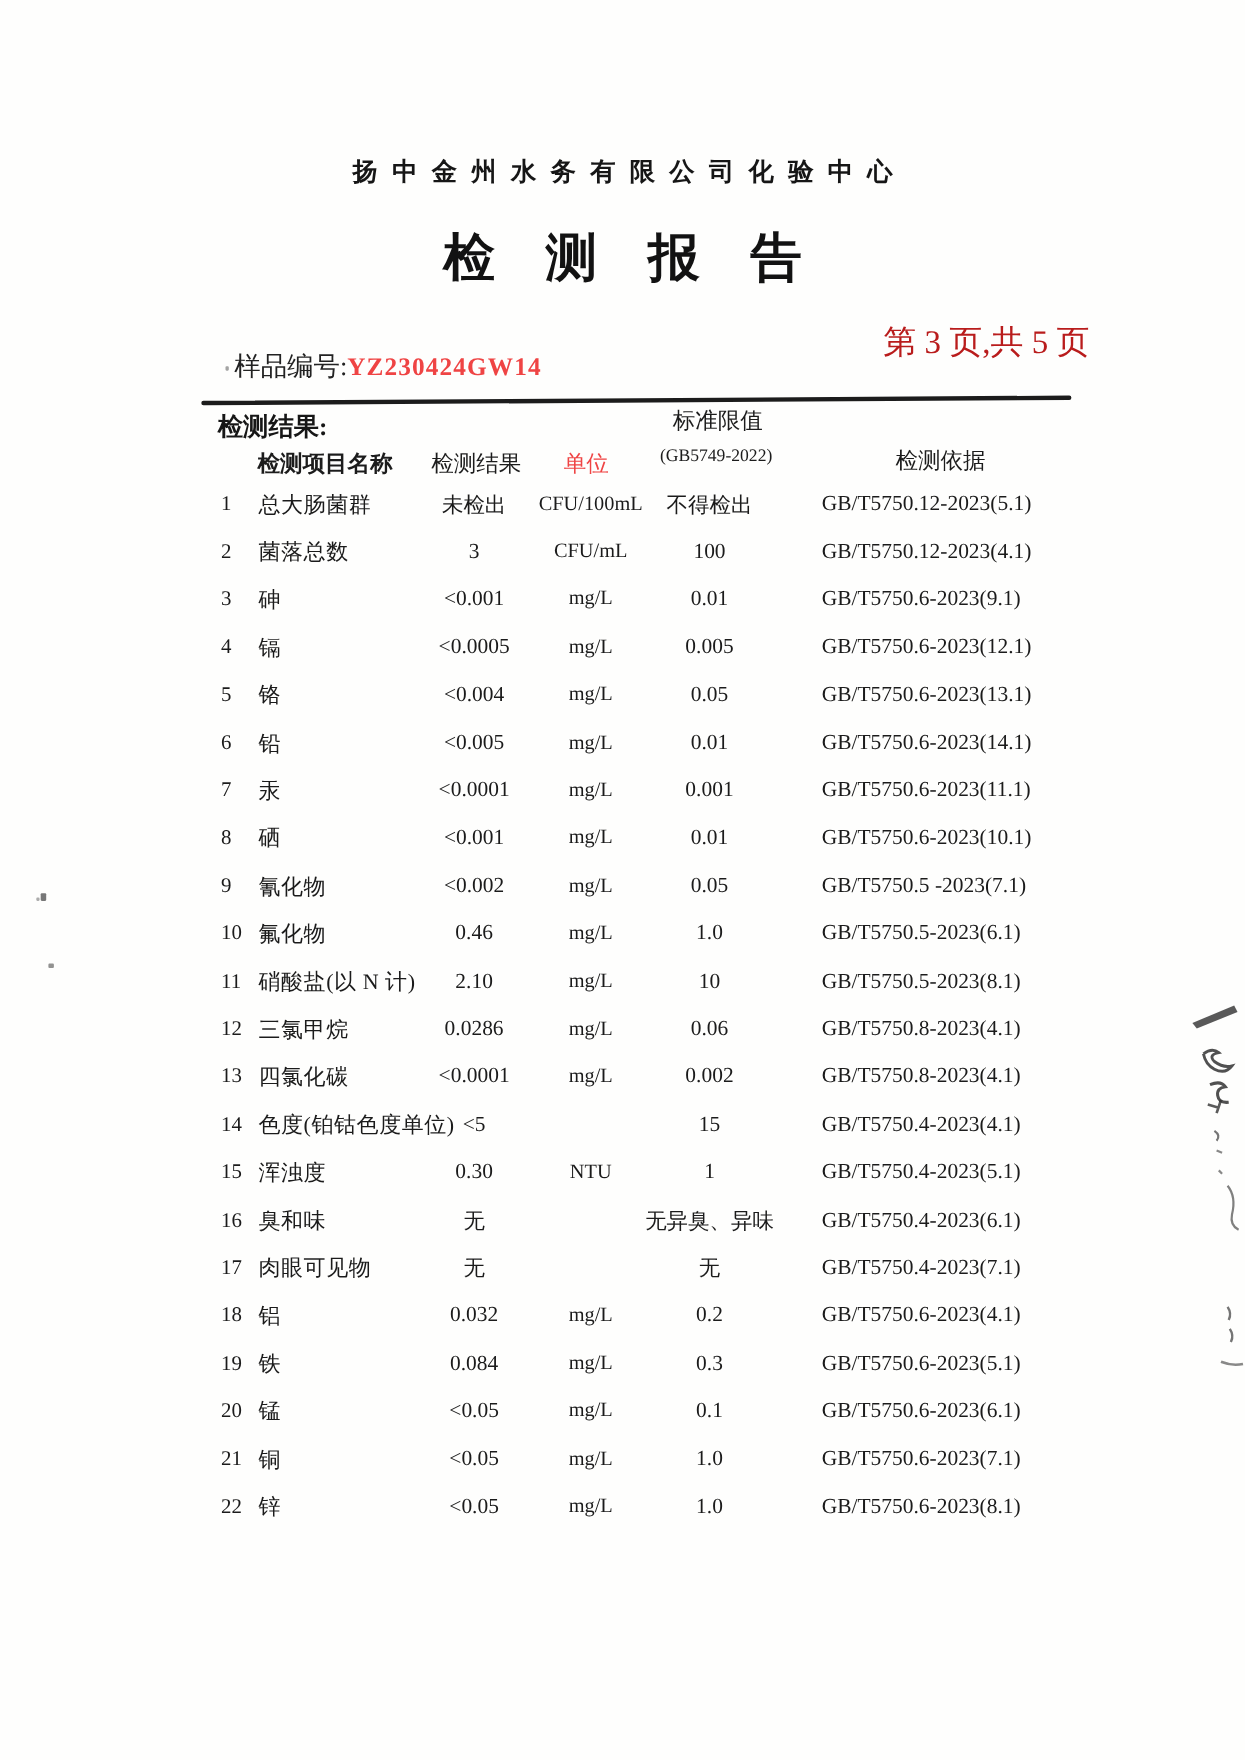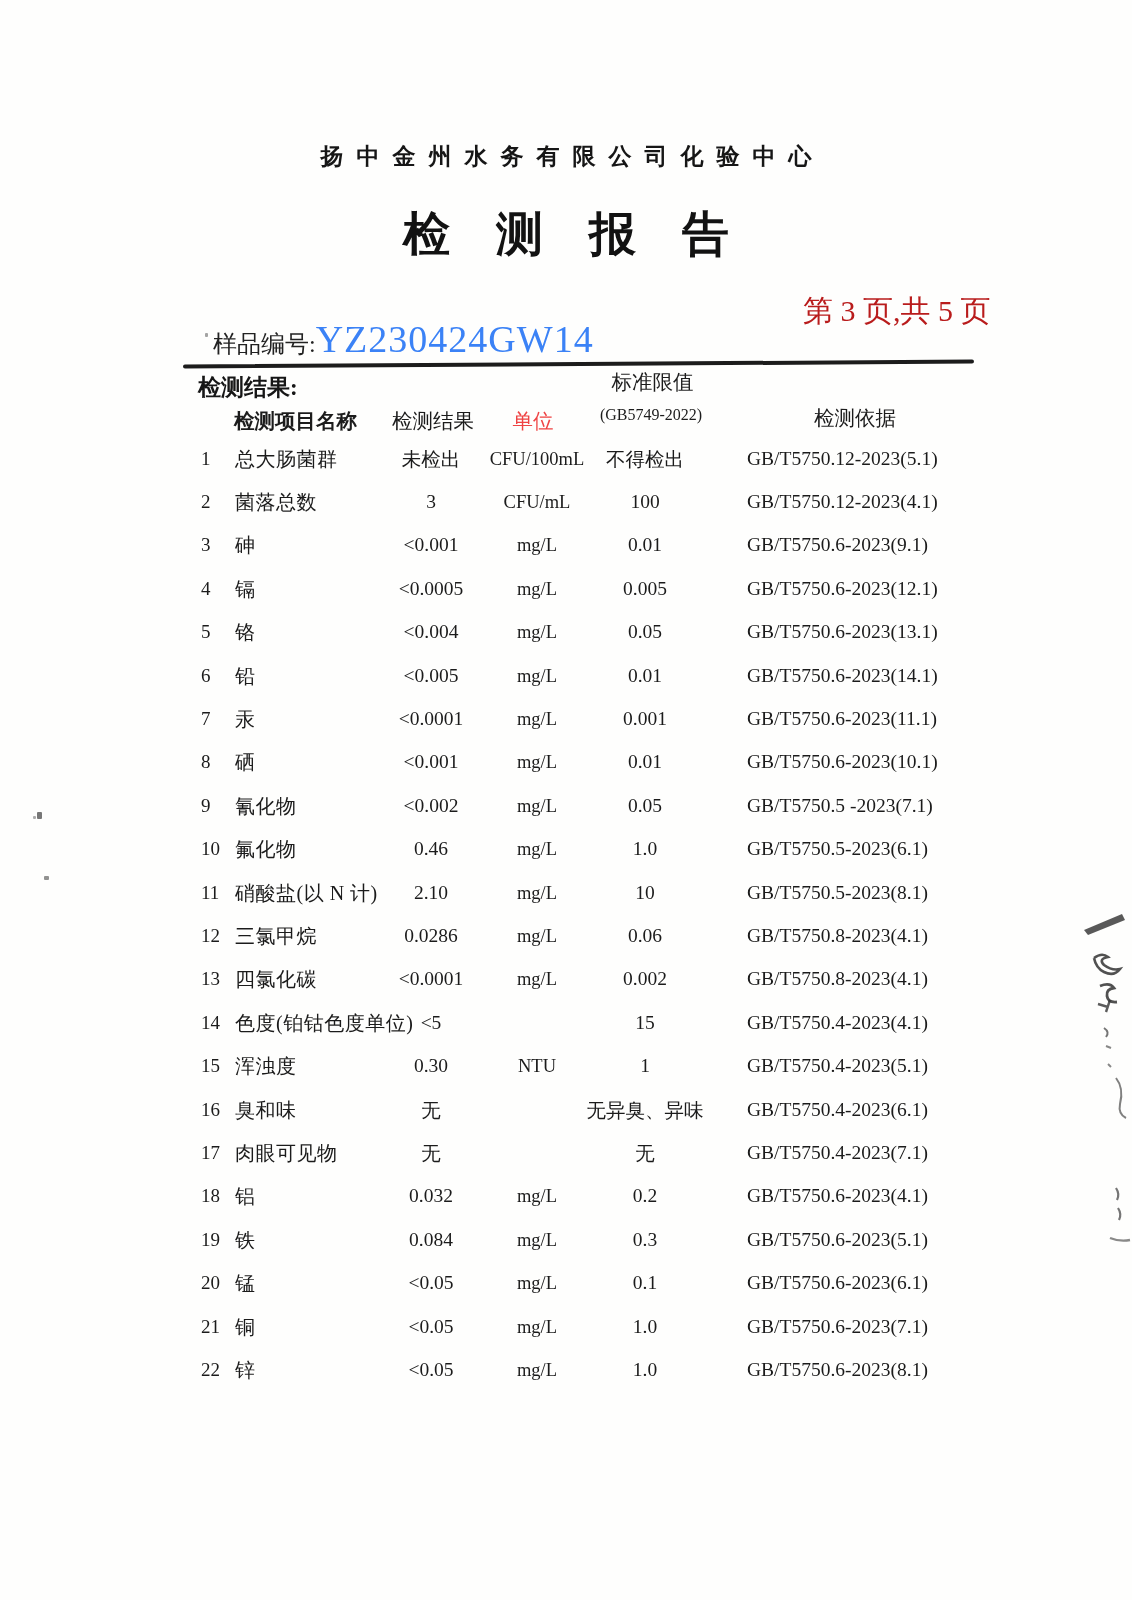--- a/index.html
+++ b/index.html
@@ -23,21 +23,21 @@
     position:absolute;left:0;top:203px;width:1132px;
     text-align:center;font-size:47px;font-weight:600;
     letter-spacing:46px;padding-left:46px;box-sizing:border-box;
     color:#121212;
   }
   .sample-row{
     position:absolute;left:213px;top:283px;
     display:flex;align-items:baseline;white-space:nowrap;margin-top:34px;
   }
   .sample-label{font-size:24px;color:#222;}
-  .sample-no{font-size:38px;font-weight:400;letter-spacing:1px;color:#3b82f6;}
+  .sample-no{font-size:23px;font-weight:700;letter-spacing:1px;color:#ef4444;}
   .page-info{
     position:absolute;left:803px;top:291px;width:160px;
     font-size:30px;white-space:nowrap;color:#b91c1c;
   }
   
   .rule{
     position:absolute;left:183px;top:362px;width:791px;height:4px;
     background:#1c1c1c;border-radius:2px;
     transform:rotate(-0.35deg);
   }

